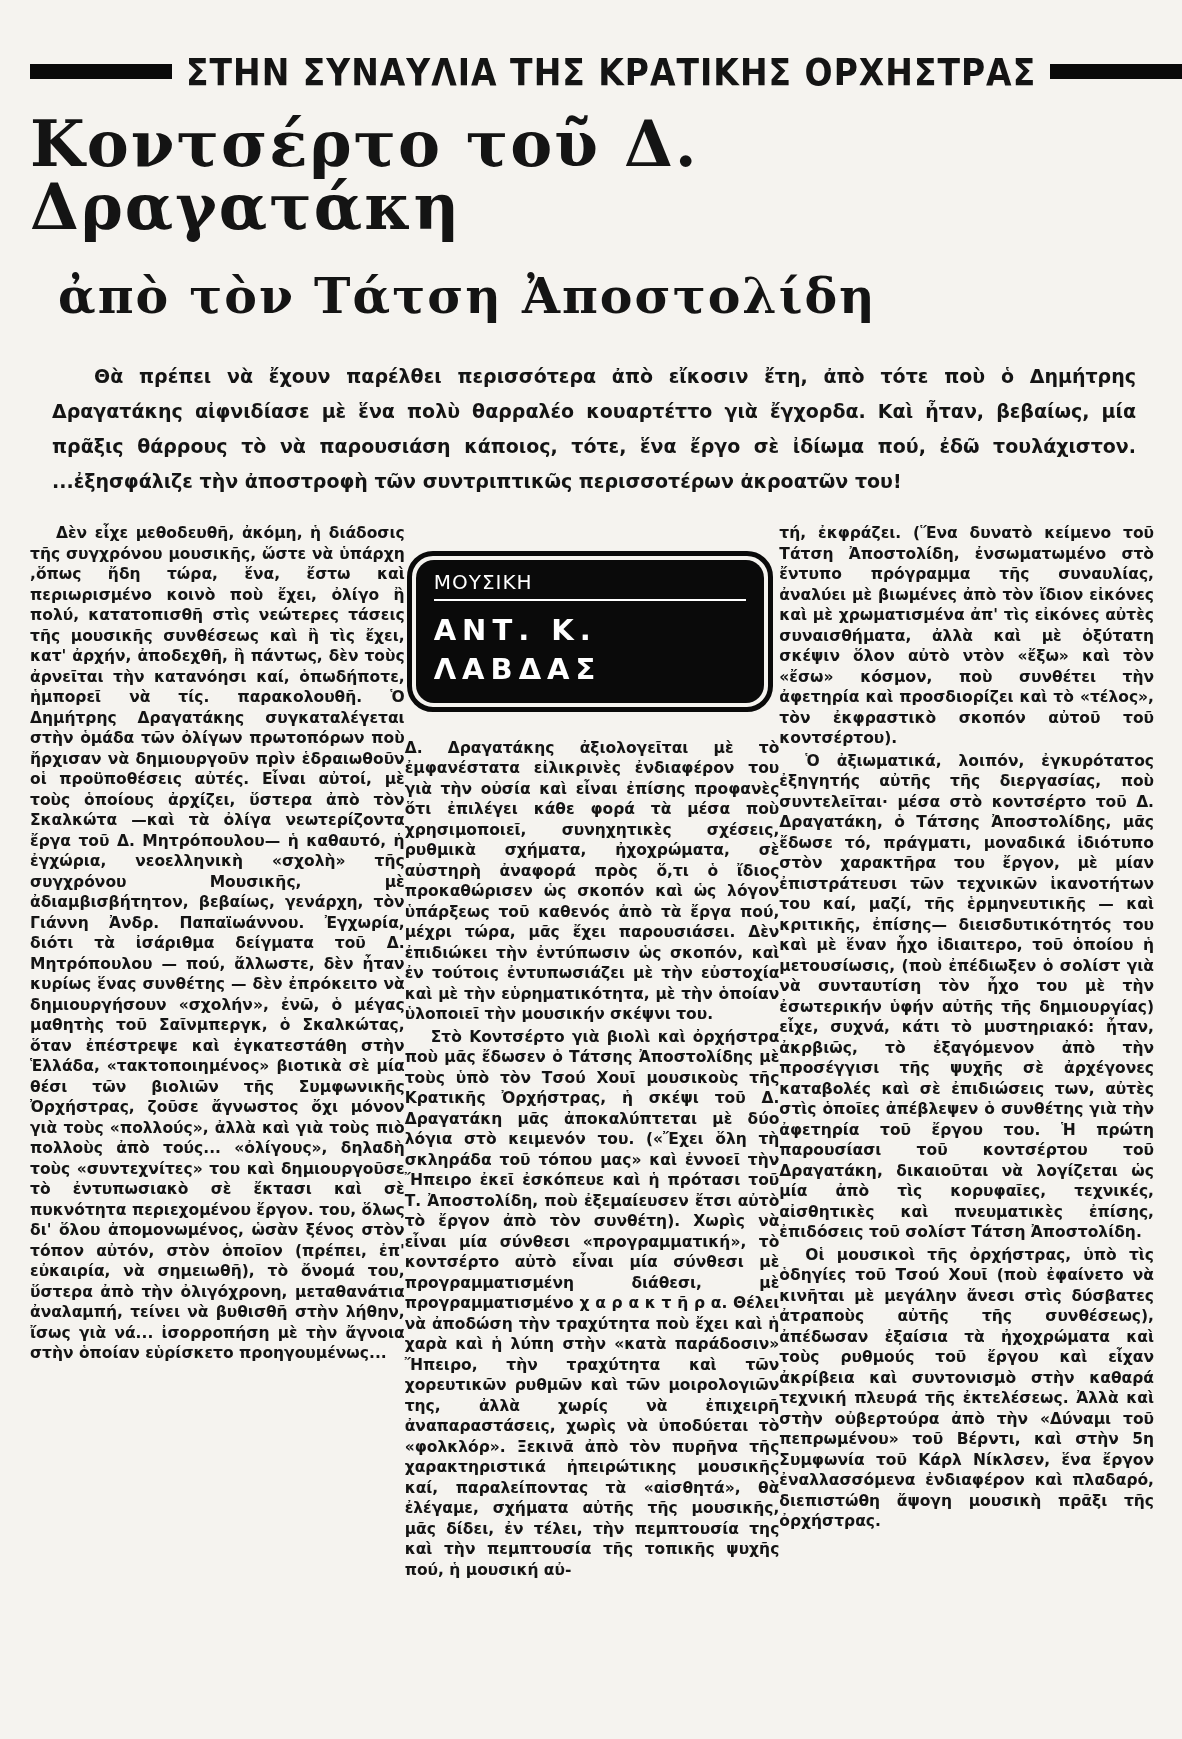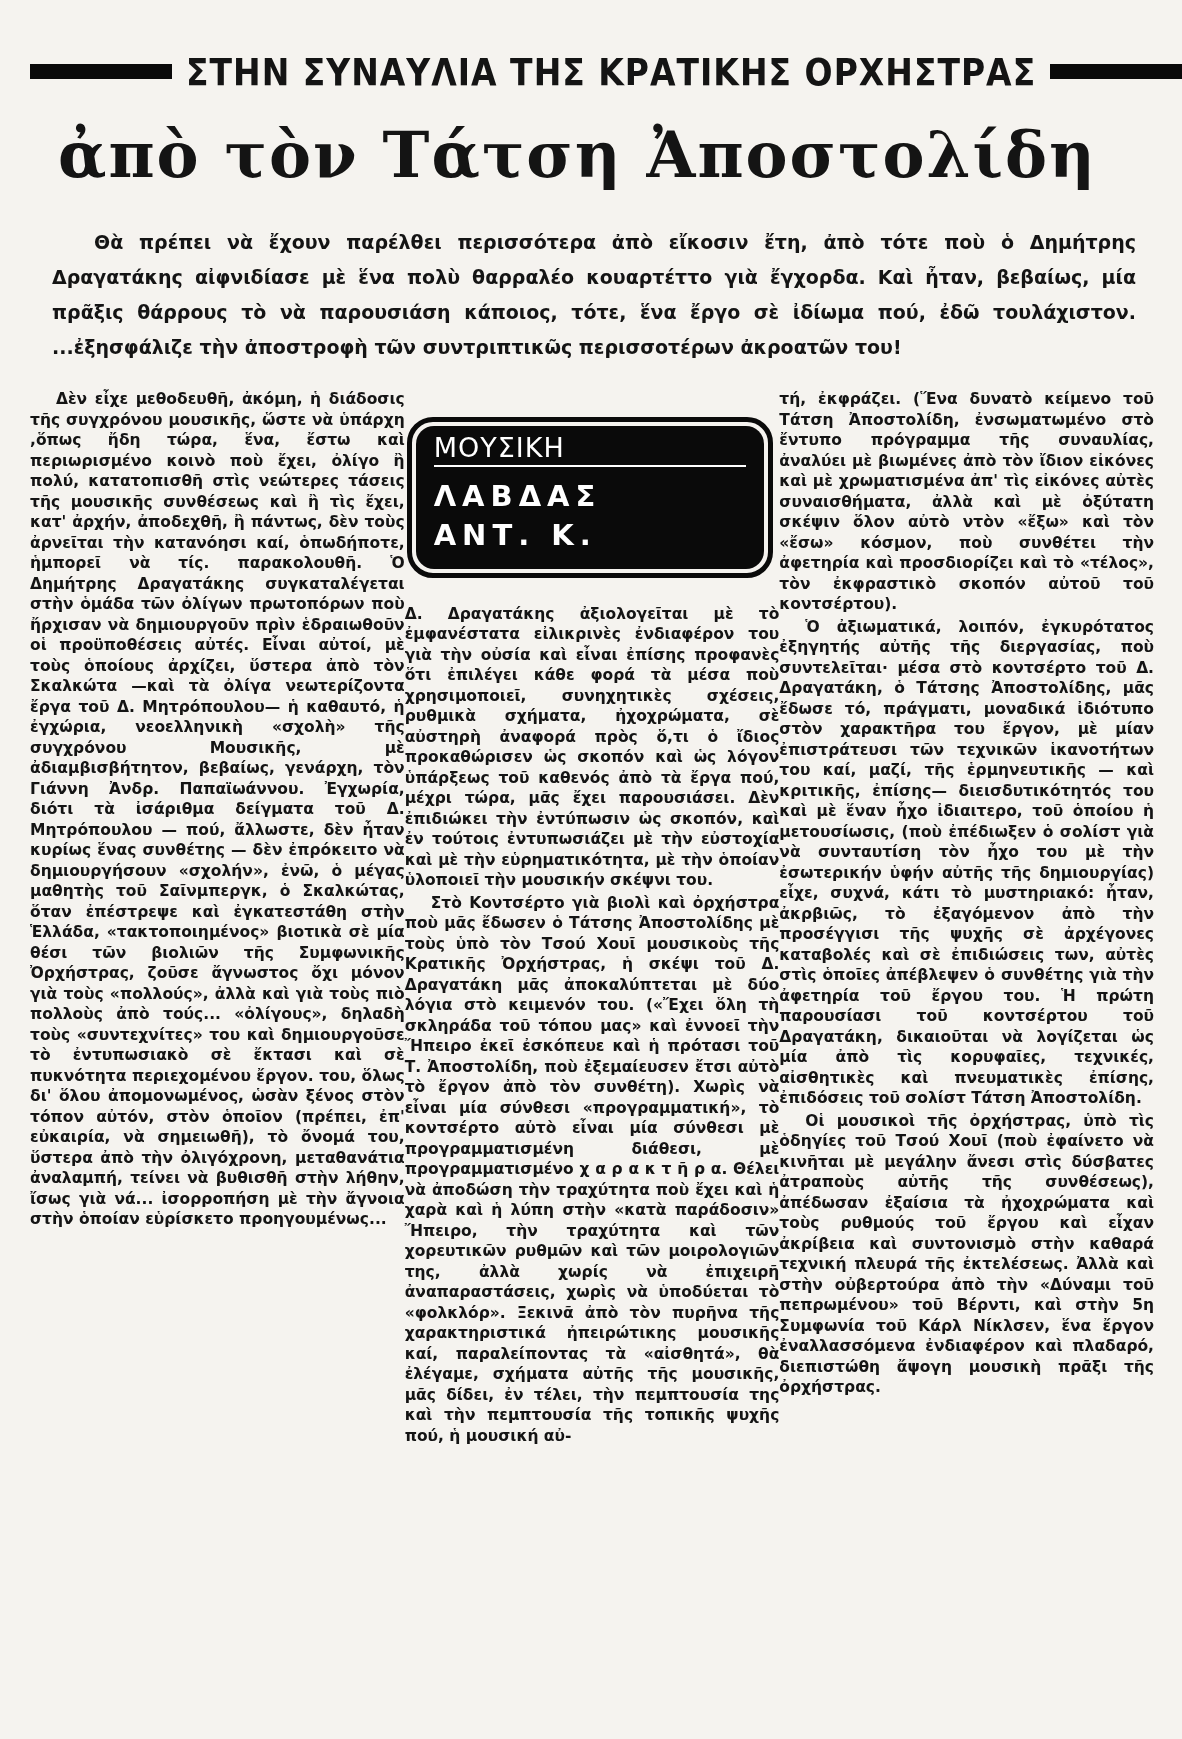--- a/index.html
+++ b/index.html
@@ -46,21 +46,21 @@
     font-weight:bold;
     line-height:1.0;
     margin:22px 30px 0 30px;
   }
   .headline .line1{
     font-size:63px;
     letter-spacing:2px;
     margin-top:14px;
   }
   .headline .line2{
-    font-size:63px;
+    font-size:49px;
     letter-spacing:2px;
     margin-top:33px;
     padding-left:28px;
   }
   
   .lead{
     margin:38px 46px 0 52px;
     font-size:19px;
     line-height:35px;
     font-weight:bold;
@@ -93,21 +93,21 @@
     padding:4px;
     margin:28px 6px 26px 2px;
   }
   .byline-inner{
     background:#0a0a0a;
     border-radius:18px;
     color:#ffffff;
     padding:12px 18px 14px 18px;
   }
   .byline-section{
-    font-size:27px;
+    font-size:20px;
     font-weight:normal;
     letter-spacing:1px;
   }
   .byline-rule{
     border:none;
     border-top:2px solid #ffffff;
     margin:6px 0 10px 0;
   }
   .byline-author{
     font-size:29px;
@@ -121,38 +121,39 @@
 
 <div class="page">
 
   <div class="kicker-row">
     <div class="kicker-bar left"></div>
     <div class="kicker-text">ΣΤΗΝ ΣΥΝΑΥΛΙΑ ΤΗΣ ΚΡΑΤΙΚΗΣ ΟΡΧΗΣΤΡΑΣ</div>
     <div class="kicker-bar right"></div>
   </div>
 
   <div class="headline">
+    <div class="line1">Κοντσέρτο τοῦ Δ. Δραγατάκη</div>
     <div class="line2">ἀπὸ τὸν Τάτση Ἀποστολίδη</div>
   </div>
 
   <div class="lead">Θὰ πρέπει νὰ ἔχουν παρέλθει περισσότερα ἀπὸ εἴκοσιν ἔτη, ἀπὸ τότε ποὺ ὁ Δημήτρης Δραγατάκης αἰφνιδίασε μὲ ἕνα πολὺ θαρραλέο κουαρτέττο γιὰ ἔγχορδα. Καὶ ἦταν, βεβαίως, μία πρᾶξις θάρρους τὸ νὰ παρουσιάση κάποιος, τότε, ἕνα ἔργο σὲ ἰδίωμα πού, ἐδῶ τουλάχιστον. ...ἐξησφάλιζε τὴν ἀποστροφὴ τῶν συντριπτικῶς περισσοτέρων ἀκροατῶν του!</div>
 
   <div class="columns">
 
     <div class="col">
       <p>Δὲν εἶχε μεθοδευθῆ, ἀκόμη, ἡ διάδοσις τῆς συγχρόνου μουσικῆς, ὥστε νὰ ὑπάρχη ,ὅπως ἤδη τώρα, ἕνα, ἔστω καὶ περιωρισμένο κοινὸ ποὺ ἔχει, ὀλίγο ἢ πολύ, κατατοπισθῆ στὶς νεώτερες τάσεις τῆς μουσικῆς συνθέσεως καὶ ἢ τὶς ἔχει, κατ' ἀρχήν, ἀποδεχθῆ, ἢ πάντως, δὲν τοὺς ἀρνεῖται τὴν κατανόησι καί, ὁπωδήποτε, ἡμπορεῖ νὰ τίς. παρακολουθῆ. Ὁ Δημήτρης Δραγατάκης συγκαταλέγεται στὴν ὁμάδα τῶν ὀλίγων πρωτοπόρων ποὺ ἤρχισαν νὰ δημιουργοῦν πρὶν ἑδραιωθοῦν οἱ προϋποθέσεις αὐτές. Εἶναι αὐτοί, μὲ τοὺς ὁποίους ἀρχίζει, ὕστερα ἀπὸ τὸν Σκαλκώτα —καὶ τὰ ὀλίγα νεωτερίζοντα ἔργα τοῦ Δ. Μητρόπουλου— ἡ καθαυτό, ἡ ἐγχώρια, νεοελληνικὴ «σχολὴ» τῆς συγχρόνου Μουσικῆς, μὲ ἀδιαμβισβήτητον, βεβαίως, γενάρχη, τὸν Γιάννη Ἀνδρ. Παπαϊωάννου. Ἐγχωρία, διότι τὰ ἰσάριθμα δείγματα τοῦ Δ. Μητρόπουλου — πού, ἄλλωστε, δὲν ἦταν κυρίως ἕνας συνθέτης — δὲν ἐπρόκειτο νὰ δημιουργήσουν «σχολήν», ἐνῶ, ὁ μέγας μαθητὴς τοῦ Σαῖνμπεργκ, ὁ Σκαλκώτας, ὅταν ἐπέστρεψε καὶ ἐγκατεστάθη στὴν Ἑλλάδα, «τακτοποιημένος» βιοτικὰ σὲ μία θέσι τῶν βιολιῶν τῆς Συμφωνικῆς Ὀρχήστρας, ζοῦσε ἄγνωστος ὄχι μόνον γιὰ τοὺς «πολλούς», ἀλλὰ καὶ γιὰ τοὺς πιὸ πολλοὺς ἀπὸ τούς... «ὀλίγους», δηλαδὴ τοὺς «συντεχνίτες» του καὶ δημιουργοῦσε τὸ ἐντυπωσιακὸ σὲ ἔκτασι καὶ σὲ πυκνότητα περιεχομένου ἔργον. του, ὅλως δι' ὅλου ἀπομονωμένος, ὡσὰν ξένος στὸν τόπον αὐτόν, στὸν ὁποῖον (πρέπει, ἐπ' εὐκαιρία, νὰ σημειωθῆ), τὸ ὄνομά του, ὕστερα ἀπὸ τὴν ὀλιγόχρονη, μεταθανάτια ἀναλαμπή, τείνει νὰ βυθισθῆ στὴν λήθην, ἴσως γιὰ νά... ἰσορροπήση μὲ τὴν ἄγνοια στὴν ὁποίαν εὑρίσκετο προηγουμένως...</p>
     </div>
 
     <div class="col">
       <div class="byline-box">
         <div class="byline-inner">
           <div class="byline-section">ΜΟΥΣΙΚΗ</div>
           <hr class="byline-rule">
+          <div class="byline-author">ΑΝΤ. Κ.</div>
           <div class="byline-author">ΛΑΒΔΑΣ</div>
-          <div class="byline-author">ΑΝΤ. Κ.</div>
         </div>
       </div>
       <p class="cont">Δ. Δραγατάκης ἀξιολογεῖται μὲ τὸ ἐμφανέστατα εἰλικρινὲς ἐνδιαφέρον του γιὰ τὴν οὐσία καὶ εἶναι ἐπίσης προφανὲς ὅτι ἐπιλέγει κάθε φορά τὰ μέσα ποὺ χρησιμοποιεῖ, συνηχητικὲς σχέσεις, ρυθμικὰ σχήματα, ἠχοχρώματα, σὲ αὐστηρὴ ἀναφορά πρὸς ὅ,τι ὁ ἴδιος προκαθώρισεν ὡς σκοπόν καὶ ὡς λόγον ὑπάρξεως τοῦ καθενός ἀπὸ τὰ ἔργα πού, μέχρι τώρα, μᾶς ἔχει παρουσιάσει. Δὲν ἐπιδιώκει τὴν ἐντύπωσιν ὡς σκοπόν, καὶ ἐν τούτοις ἐντυπωσιάζει μὲ τὴν εὐστοχία καὶ μὲ τὴν εὑρηματικότητα, μὲ τὴν ὁποίαν ὑλοποιεῖ τὴν μουσικήν σκέψνι του.</p>
       <p>Στὸ Κοντσέρτο γιὰ βιολὶ καὶ ὀρχήστρα ποὺ μᾶς ἔδωσεν ὁ Τάτσης Ἀποστολίδης μὲ τοὺς ὑπὸ τὸν Τσού Χουῖ μουσικοὺς τῆς Κρατικῆς Ὀρχήστρας, ἡ σκέψι τοῦ Δ. Δραγατάκη μᾶς ἀποκαλύπτεται μὲ δύο λόγια στὸ κειμενόν του. («Ἔχει ὅλη τὴ σκληράδα τοῦ τόπου μας» καὶ ἐννοεῖ τὴν Ἤπειρο ἐκεῖ ἐσκόπευε καὶ ἡ πρότασι τοῦ Τ. Ἀποστολίδη, ποὺ ἐξεμαίευσεν ἔτσι αὐτὸ τὸ ἔργον ἀπὸ τὸν συνθέτη). Χωρὶς νὰ εἶναι μία σύνθεσι «προγραμματική», τὸ κοντσέρτο αὐτὸ εἶναι μία σύνθεσι μὲ προγραμματισμένη διάθεσι, μὲ προγραμματισμένο χ α ρ α κ τ ῆ ρ α. Θέλει νὰ ἀποδώση τὴν τραχύτητα ποὺ ἔχει καὶ ἡ χαρὰ καὶ ἡ λύπη στὴν «κατὰ παράδοσιν» Ἤπειρο, τὴν τραχύτητα καὶ τῶν χορευτικῶν ρυθμῶν καὶ τῶν μοιρολογιῶν της, ἀλλὰ χωρίς νὰ ἐπιχειρῆ ἀναπαραστάσεις, χωρὶς νὰ ὑποδύεται τὸ «φολκλόρ». Ξεκινᾶ ἀπὸ τὸν πυρῆνα τῆς χαρακτηριστικά ἠπειρώτικης μουσικῆς καί, παραλείποντας τὰ «αἰσθητά», θὰ ἐλέγαμε, σχήματα αὐτῆς τῆς μουσικῆς, μᾶς δίδει, ἐν τέλει, τὴν πεμπτουσία της καὶ τὴν πεμπτουσία τῆς τοπικῆς ψυχῆς πού, ἡ μουσική αὐ-</p>
     </div>
 
     <div class="col">
       <p class="cont">τή, ἐκφράζει. (Ἕνα δυνατὸ κείμενο τοῦ Τάτση Ἀποστολίδη, ἐνσωματωμένο στὸ ἔντυπο πρόγραμμα τῆς συναυλίας, ἀναλύει μὲ βιωμένες ἀπὸ τὸν ἴδιον εἰκόνες καὶ μὲ χρωματισμένα ἀπ' τὶς εἰκόνες αὐτὲς συναισθήματα, ἀλλὰ καὶ μὲ ὀξύτατη σκέψιν ὅλον αὐτὸ ντὸν «ἔξω» καὶ τὸν «ἔσω» κόσμον, ποὺ συνθέτει τὴν ἀφετηρία καὶ προσδιορίζει καὶ τὸ «τέλος», τὸν ἐκφραστικὸ σκοπόν αὐτοῦ τοῦ κοντσέρτου).</p>
       <p>Ὁ ἀξιωματικά, λοιπόν, ἐγκυρότατος ἐξηγητής αὐτῆς τῆς διεργασίας, ποὺ συντελεῖται· μέσα στὸ κοντσέρτο τοῦ Δ. Δραγατάκη, ὁ Τάτσης Ἀποστολίδης, μᾶς ἔδωσε τό, πράγματι, μοναδικά ἰδιότυπο στὸν χαρακτῆρα του ἔργον, μὲ μίαν ἐπιστράτευσι τῶν τεχνικῶν ἱκανοτήτων του καί, μαζί, τῆς ἑρμηνευτικῆς — καὶ κριτικῆς, ἐπίσης— διεισδυτικότητός του καὶ μὲ ἕναν ἦχο ἰδιαιτερο, τοῦ ὁποίου ἡ μετουσίωσις, (ποὺ ἐπέδιωξεν ὁ σολίστ γιὰ νὰ συνταυτίση τὸν ἦχο του μὲ τὴν ἐσωτερικήν ὑφήν αὐτῆς τῆς δημιουργίας) εἶχε, συχνά, κάτι τὸ μυστηριακό: ἦταν, ἀκρβιῶς, τὸ ἐξαγόμενον ἀπὸ τὴν προσέγγισι τῆς ψυχῆς σὲ ἀρχέγονες καταβολές καὶ σὲ ἐπιδιώσεις των, αὐτὲς στὶς ὁποῖες ἀπέβλεψεν ὁ συνθέτης γιὰ τὴν ἀφετηρία τοῦ ἔργου του. Ἡ πρώτη παρουσίασι τοῦ κοντσέρτου τοῦ Δραγατάκη, δικαιοῦται νὰ λογίζεται ὡς μία ἀπὸ τὶς κορυφαῖες, τεχνικές, αἰσθητικὲς καὶ πνευματικὲς ἐπίσης, ἐπιδόσεις τοῦ σολίστ Τάτση Ἀποστολίδη.</p>
       <p>Οἱ μουσικοὶ τῆς ὀρχήστρας, ὑπὸ τὶς ὁδηγίες τοῦ Τσού Χουῖ (ποὺ ἐφαίνετο νὰ κινῆται μὲ μεγάλην ἄνεσι στὶς δύσβατες ἀτραποὺς αὐτῆς τῆς συνθέσεως), ἀπέδωσαν ἐξαίσια τὰ ἠχοχρώματα καὶ τοὺς ρυθμούς τοῦ ἔργου καὶ εἶχαν ἀκρίβεια καὶ συντονισμὸ στὴν καθαρά τεχνική πλευρά τῆς ἐκτελέσεως. Ἀλλὰ καὶ στὴν οὐβερτούρα ἀπὸ τὴν «Δύναμι τοῦ πεπρωμένου» τοῦ Βέρντι, καὶ στὴν 5η Συμφωνία τοῦ Κάρλ Νίκλσεν, ἕνα ἔργον ἐναλλασσόμενα ἐνδιαφέρον καὶ πλαδαρό, διεπιστώθη ἄψογη μουσικὴ πρᾶξι τῆς ὀρχήστρας.</p>

